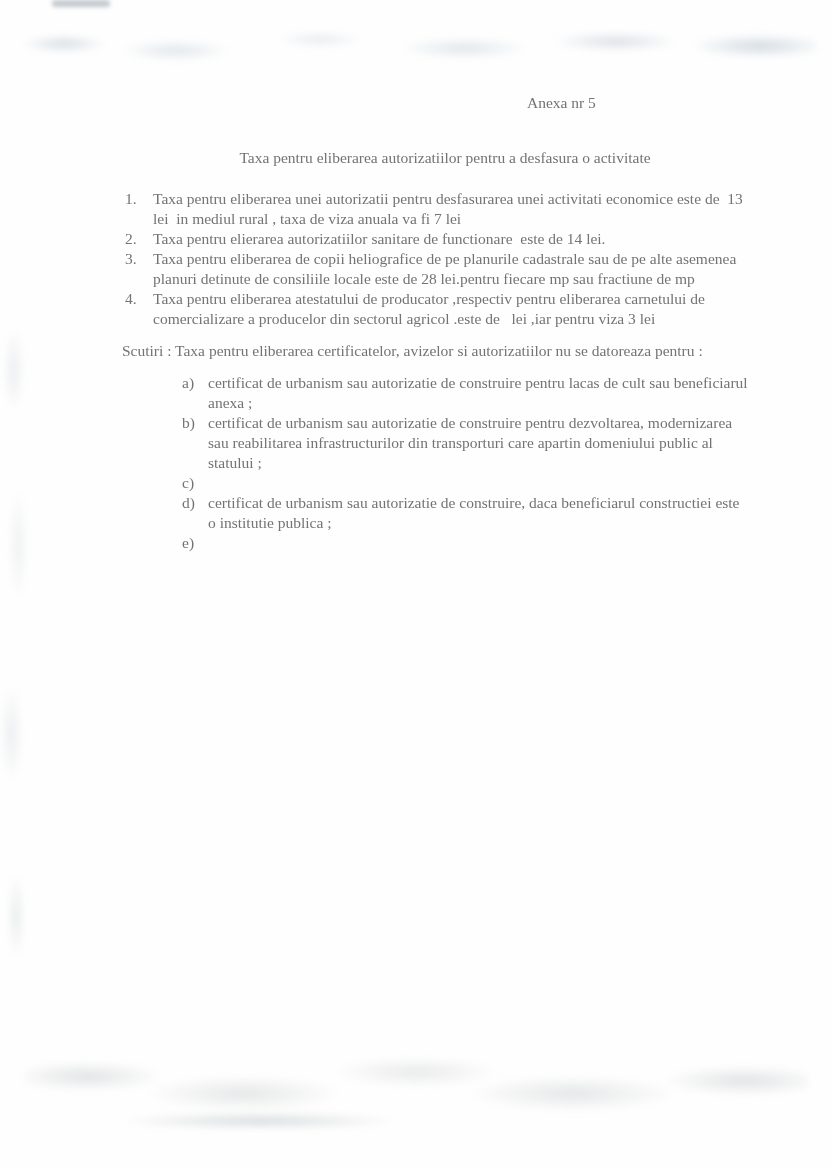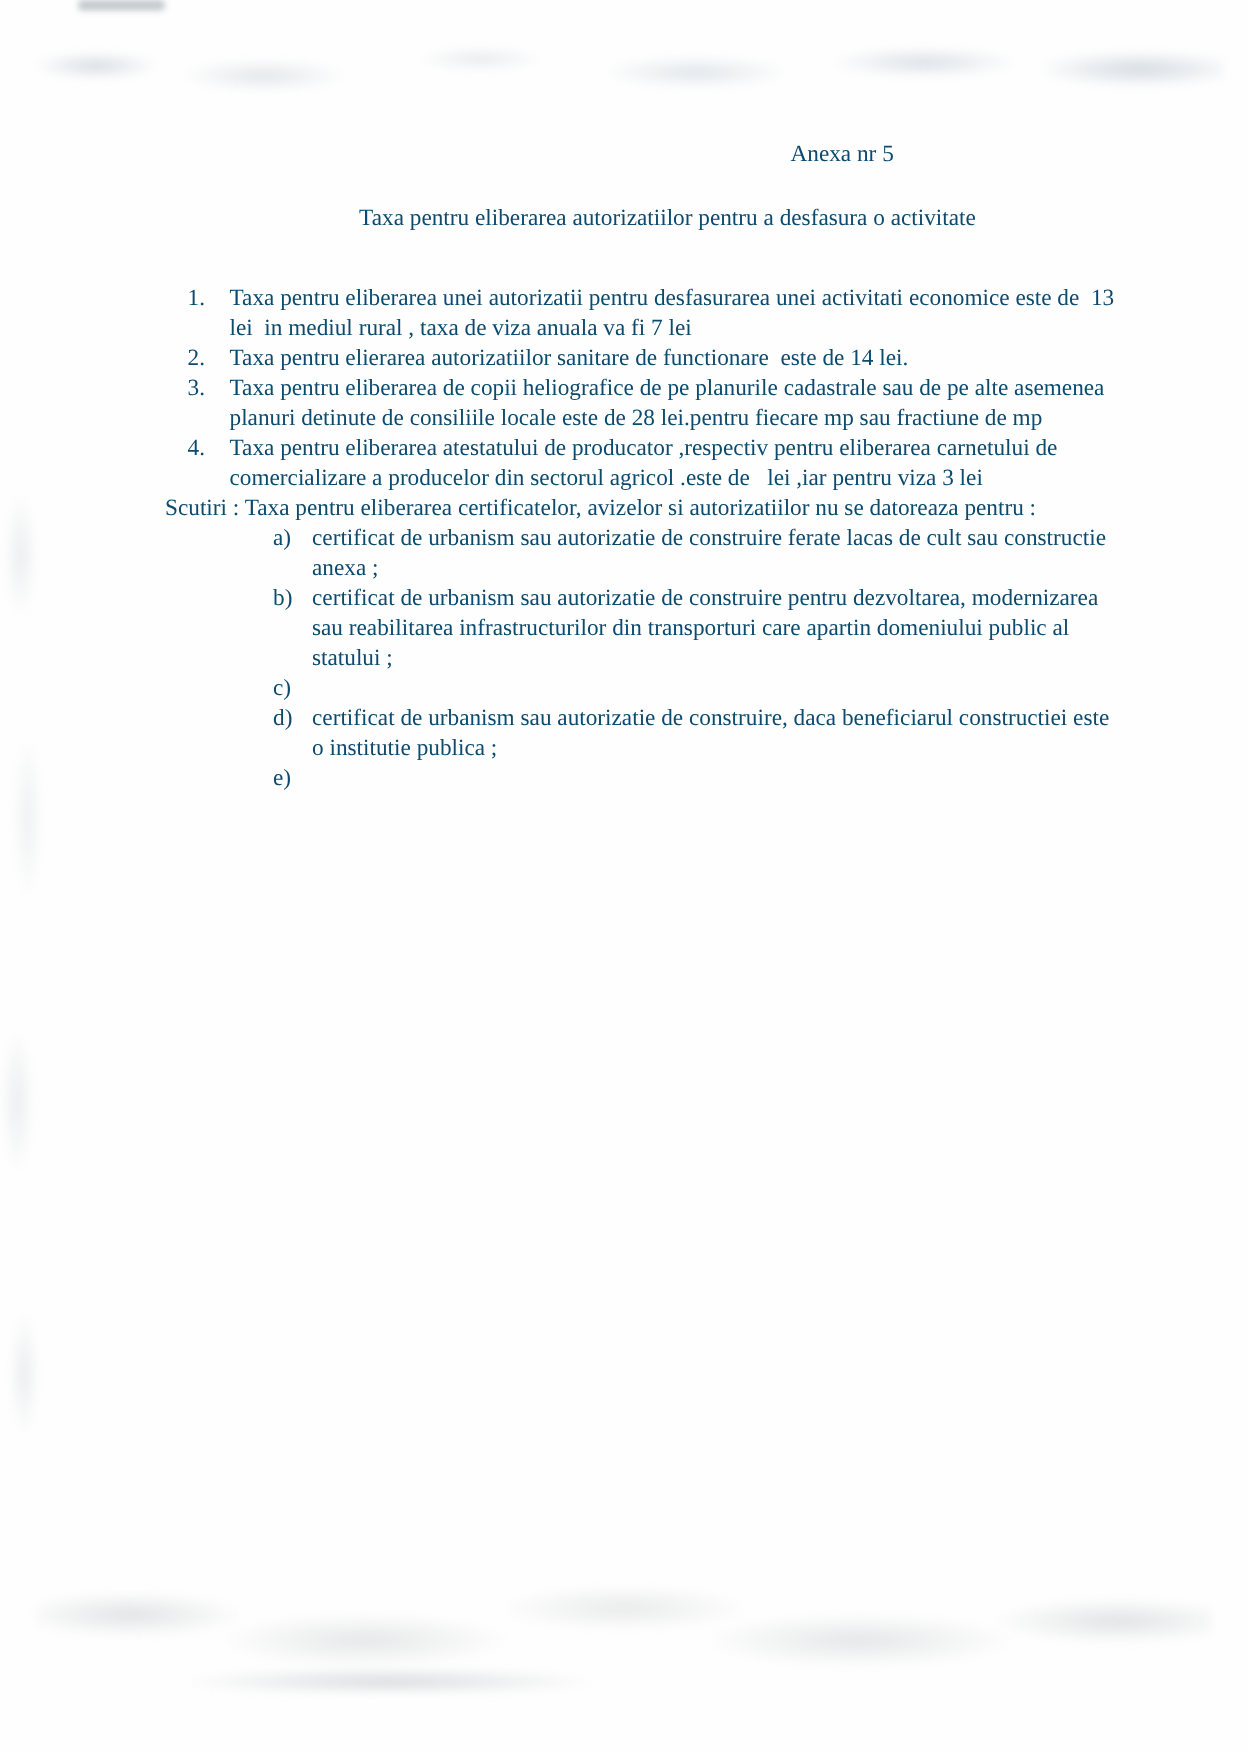--- a/index.html
+++ b/index.html
@@ -2,21 +2,21 @@
 <html><head>
 <meta charset="utf-8">
 <style>
   html,body{margin:0;padding:0;background:#ffffff;}
   .page{
     position:relative;
     width:832px;height:1169px;
     background:#fefefe;
     overflow:hidden;
     font-family:"Liberation Serif","DejaVu Serif",serif;
-    color:#0c4a6e;
+    color:#737373;
   }
   .txt{white-space:pre-wrap;font-size:15.5px;line-height:20px;}
   
   .noise{position:absolute;pointer-events:none;}
   .noise-top{
     top:24px;left:16px;width:800px;height:44px;
     background-image:
       radial-gradient(60px 14px at 6% 45%, rgba(188,199,210,.55), transparent 70%),
       radial-gradient(80px 16px at 20% 60%, rgba(195,205,214,.45), transparent 70%),
       radial-gradient(60px 12px at 38% 35%, rgba(200,208,216,.40), transparent 70%),
@@ -51,21 +51,21 @@
   }
   .annex{position:absolute;top:93px;left:527px;}
   .title-block{position:absolute;top:136px;left:110px;width:670px;text-align:center;}
   .content{position:absolute;top:189px;left:110px;width:638px;}
   .num-item{display:flex;padding-left:15px;}
   .num-item .num{flex:none;width:28px;}
   .num-item .body{flex:1;}
   .let-item{display:flex;padding-left:72px;}
   .let-item .let{flex:none;width:26px;}
   .let-item .body{flex:1;}
-  p{margin:0;}
+  p{margin:12px;}
 </style>
 </head>
 <body>
 
 <div class="page">
 
   <div class="noise mark-top-left"></div>
   <div class="noise noise-top"></div>
   <div class="noise noise-left"></div>
   <div class="noise noise-bottom"></div>
@@ -96,21 +96,21 @@
     <div class="num-item">
       <span class="num txt">4.</span>
       <span class="body txt">Taxa pentru eliberarea atestatului de producator ,respectiv pentru eliberarea carnetului de comercializare a producelor din sectorul agricol .este de   lei ,iar pentru viza 3 lei</span>
     </div>
 
 
     <p class="txt">Scutiri : Taxa pentru eliberarea certificatelor, avizelor si autorizatiilor nu se datoreaza pentru :</p>
 
     <div class="let-item">
       <span class="let txt">a)</span>
-      <span class="body txt">certificat de urbanism sau autorizatie de construire ferate lacas de cult sau constructie anexa ;</span>
+      <span class="body txt">certificat de urbanism sau autorizatie de construire pentru lacas de cult sau beneficiarul anexa ;</span>
     </div>
 
     <div class="let-item">
       <span class="let txt">b)</span>
       <span class="body txt">certificat de urbanism sau autorizatie de construire pentru dezvoltarea, modernizarea sau reabilitarea infrastructurilor din transporturi care apartin domeniului public al statului ;</span>
     </div>
 
     <div class="let-item">
       <span class="let txt">c)</span>
     </div>

